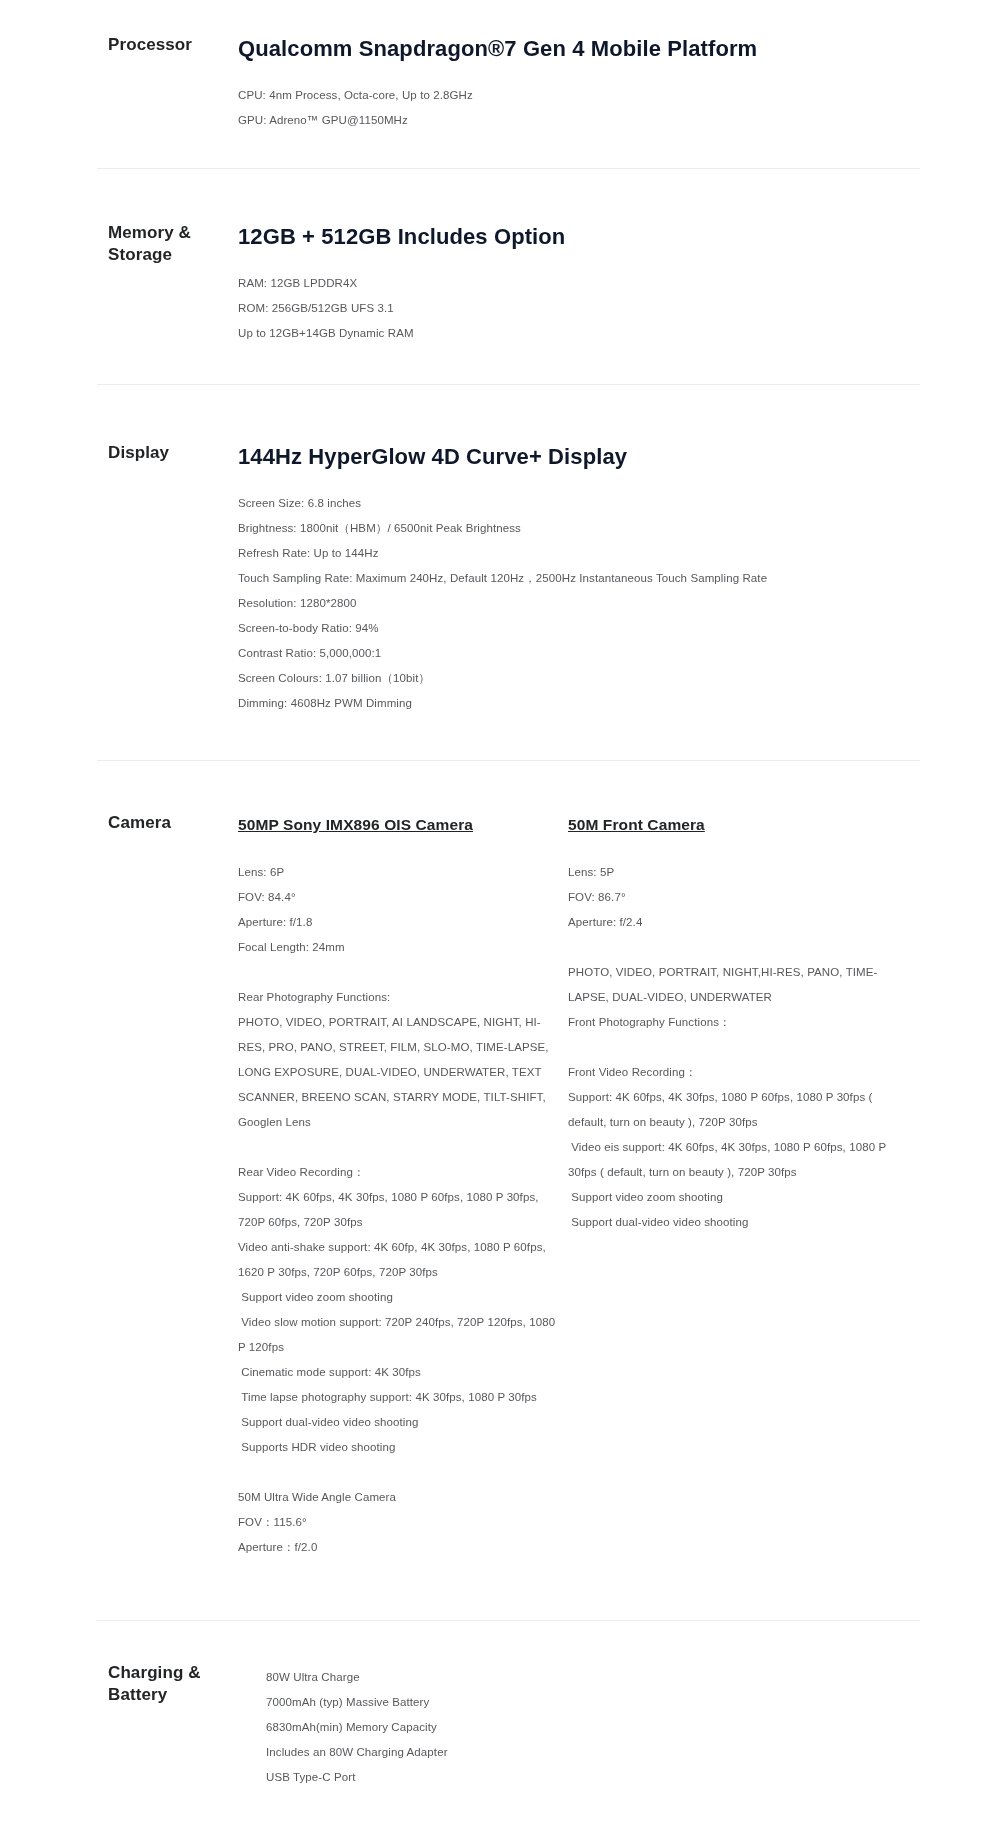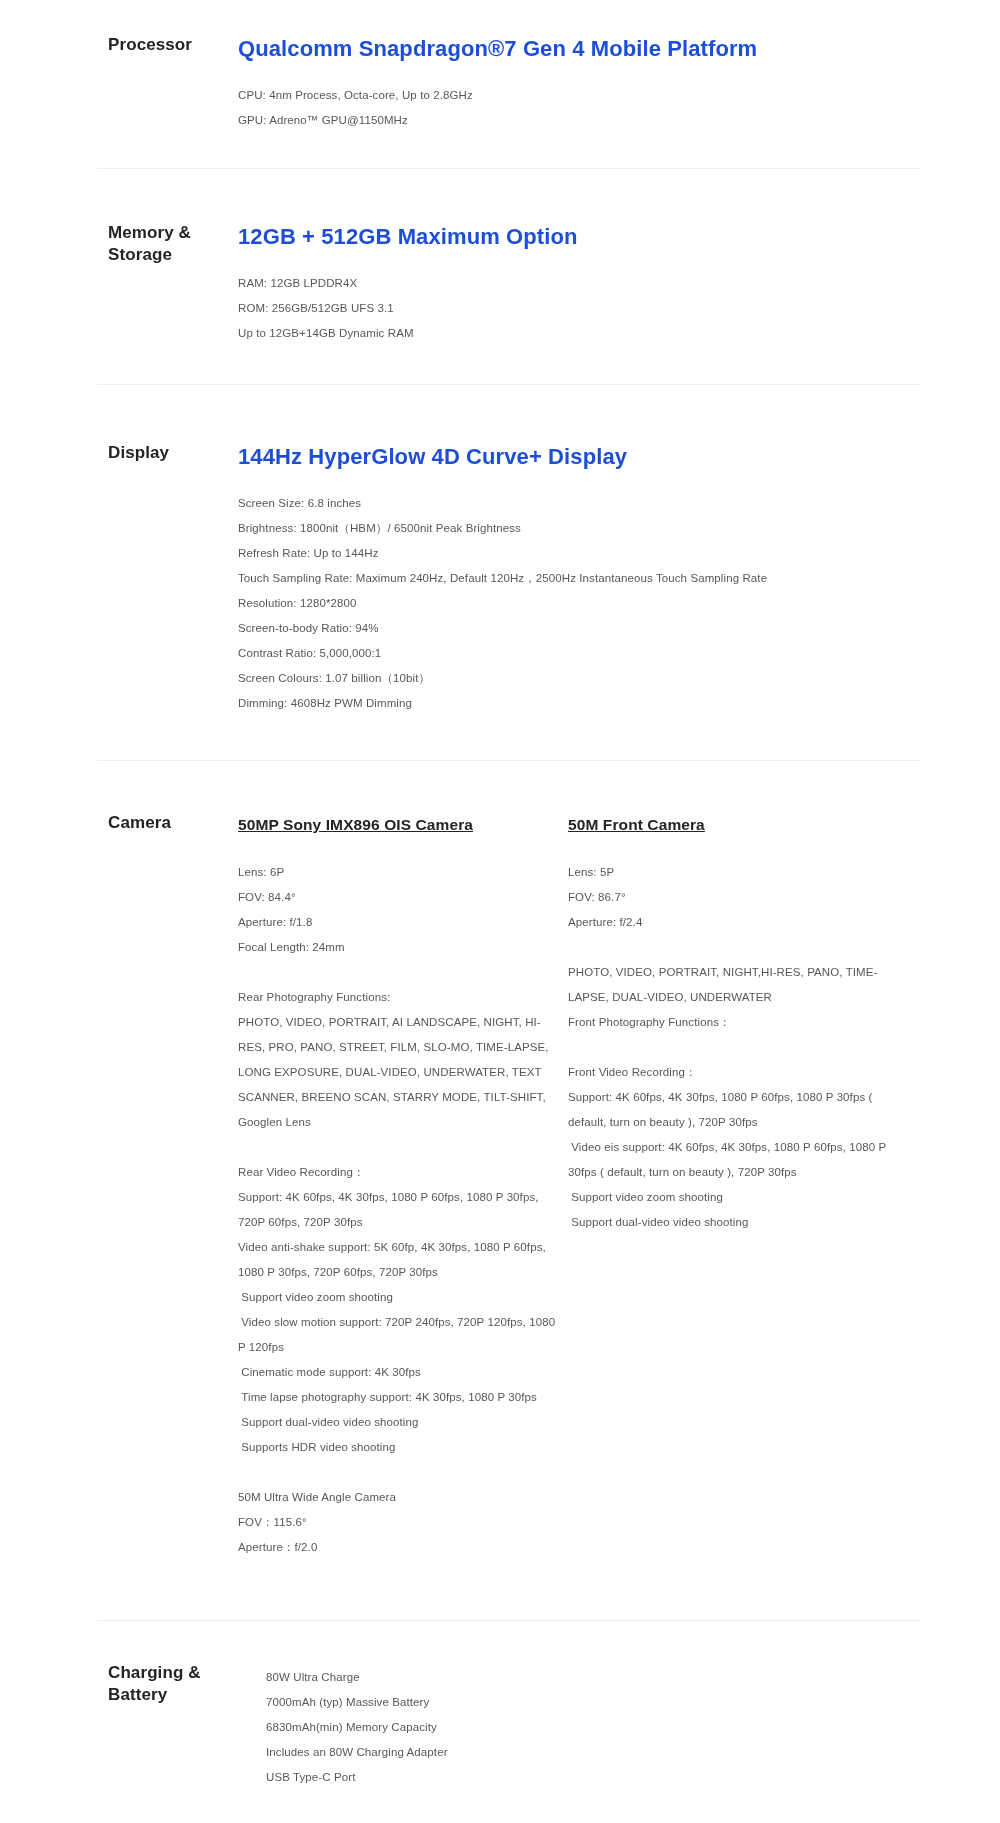--- a/index.html
+++ b/index.html
@@ -10,21 +10,21 @@
   }
   .page{box-sizing:border-box;width:852px;height:1823px;padding:34px 80px 0 97px;}
   .spec-section{display:flex;align-items:flex-start;}
   .label-col{width:141px;flex:0 0 141px;box-sizing:border-box;padding-left:11px;}
   .section-label{
     margin:0;font-size:17px;line-height:22px;font-weight:700;color:#222426;
     letter-spacing:.1px;
   }
   .content-col{flex:1 1 auto;min-width:0;}
   .spec-title{
-    margin:0 0 19px 0;font-size:22px;line-height:30px;font-weight:700;color:#1d4ed8;
+    margin:0 0 19px 0;font-size:22px;line-height:30px;font-weight:700;color:#0f172a;
     letter-spacing:.1px;
   }
   .spec-line{
     margin:0;font-size:11.5px;line-height:25px;color:#56585b;
     white-space:pre-wrap;letter-spacing:.1px;
   }
   .spec-details{max-width:682px;}
   .divider{height:1px;background:#ececec;width:823px;margin-left:0;}
   .d1{margin-top:35px;}
   .d2{margin-top:38px;}
@@ -67,21 +67,21 @@
     </div>
   </section>
 
   <div class="divider d1"></div>
 
   <section class="spec-section s2">
     <div class="label-col">
       <h3 class="section-label">Memory &amp; Storage</h3>
     </div>
     <div class="content-col">
-      <h2 class="spec-title">12GB + 512GB Maximum Option</h2>
+      <h2 class="spec-title">12GB + 512GB Includes Option</h2>
       <div class="spec-details">
 
       <p class="spec-line">RAM: 12GB LPDDR4X</p>
           <p class="spec-line">ROM: 256GB/512GB UFS 3.1</p>
           <p class="spec-line">Up to 12GB+14GB Dynamic RAM</p>
         </div>
     </div>
   </section>
 
   <div class="divider d2"></div>
@@ -124,21 +124,21 @@
               <p class="spec-line">Aperture: f/1.8</p>
               <p class="spec-line">Focal Length: 24mm</p>
             </div>
             <div class="spec-block">
               <p class="spec-line">Rear Photography Functions:</p>
               <p class="spec-line">PHOTO, VIDEO, PORTRAIT, AI LANDSCAPE, NIGHT, HI-RES, PRO, PANO, STREET, FILM, SLO-MO, TIME-LAPSE, LONG EXPOSURE, DUAL-VIDEO, UNDERWATER, TEXT SCANNER, BREENO SCAN, STARRY MODE, TILT-SHIFT, Googlen Lens</p>
             </div>
             <div class="spec-block">
               <p class="spec-line">Rear Video Recording：</p>
               <p class="spec-line">Support: 4K 60fps, 4K 30fps, 1080 P 60fps, 1080 P 30fps, 720P 60fps, 720P 30fps</p>
-              <p class="spec-line">Video anti-shake support: 5K 60fp, 4K 30fps, 1080 P 60fps, 1080 P 30fps, 720P 60fps, 720P 30fps</p>
+              <p class="spec-line">Video anti-shake support: 4K 60fp, 4K 30fps, 1080 P 60fps, 1620 P 30fps, 720P 60fps, 720P 30fps</p>
               <p class="spec-line"> Support video zoom shooting</p>
               <p class="spec-line"> Video slow motion support: 720P 240fps, 720P 120fps, 1080 P 120fps</p>
               <p class="spec-line"> Cinematic mode support: 4K 30fps</p>
               <p class="spec-line"> Time lapse photography support: 4K 30fps, 1080 P 30fps</p>
               <p class="spec-line"> Support dual-video video shooting</p>
               <p class="spec-line"> Supports HDR video shooting</p>
             </div>
             <div class="spec-block">
               <p class="spec-line">50M Ultra Wide Angle Camera</p>
               <p class="spec-line">FOV：115.6°</p>

